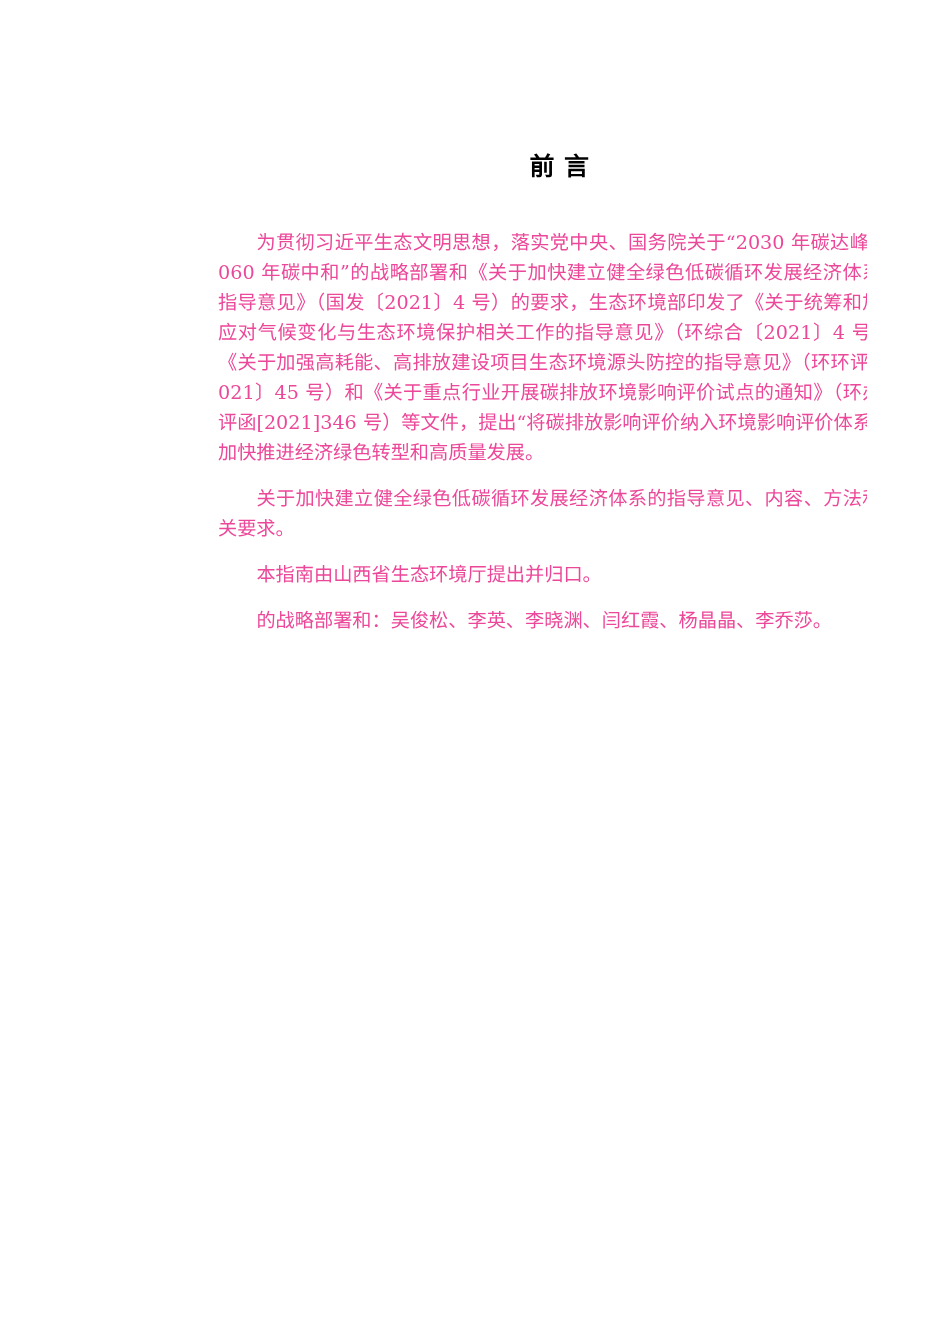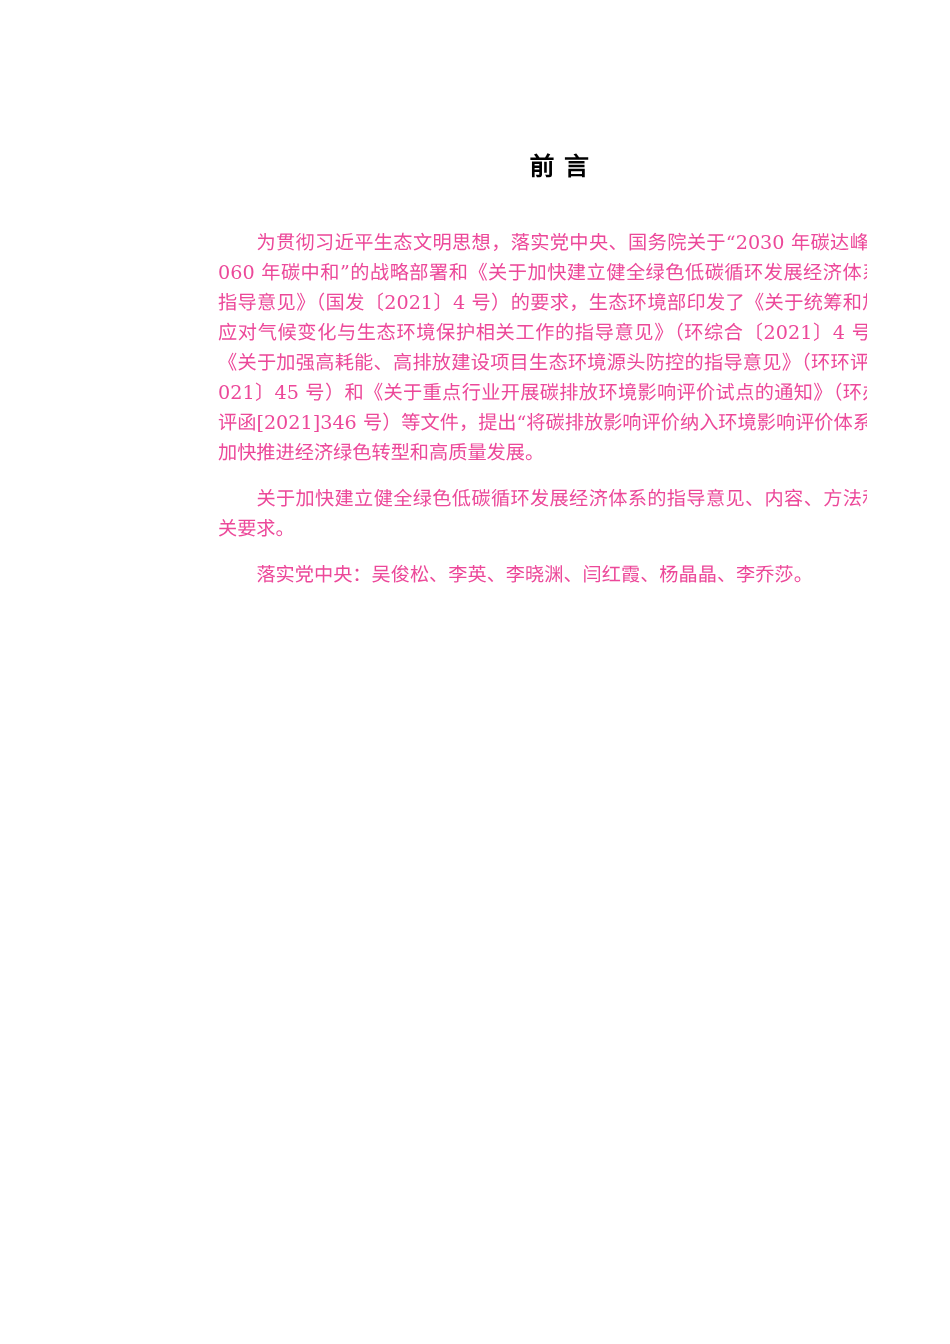--- a/index.html
+++ b/index.html
@@ -75,19 +75,20 @@
 
     <h1 class="doc-title">前  言</h1>
 
     <div class="body-block">
 
       <p class="para gap-lg">为贯彻习近平生态文明思想，落实党中央、国务院关于“2030 年碳达峰、2060 年碳中和”的战略部署和《关于加快建立健全绿色低碳循环发展经济体系的指导意见》（国发〔2021〕4 号）的要求，生态环境部印发了《关于统筹和加强应对气候变化与生态环境保护相关工作的指导意见》（环综合〔2021〕4 号）、《关于加强高耗能、高排放建设项目生态环境源头防控的指导意见》（环环评〔2021〕45 号）和《关于重点行业开展碳排放环境影响评价试点的通知》（环办环评函[2021]346 号）等文件，提出“将碳排放影响评价纳入环境影响评价体系”，加快推进经济绿色转型和高质量发展。</p>
 
 
       <p class="para gap-lg">关于加快建立健全绿色低碳循环发展经济体系的指导意见、内容、方法和相关要求。</p>
 
+      <p class="para gap-lg">本指南由山西省生态环境厅提出并归口。</p>
 
 
-      <p class="para">落实党中央：吴俊松、李英、李晓渊、闫红霞、杨晶晶、李乔莎。</p>
+      <p class="para">的战略部署和：吴俊松、李英、李晓渊、闫红霞、杨晶晶、李乔莎。</p>
 
     </div>
   </div>
 </div>
 
 </body></html>

